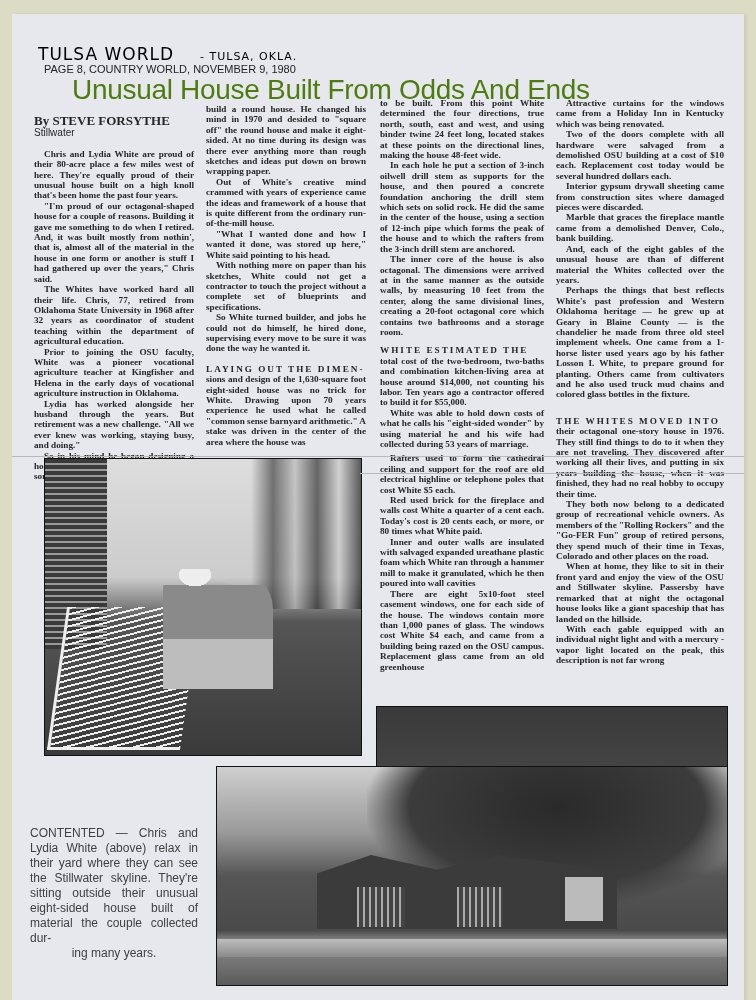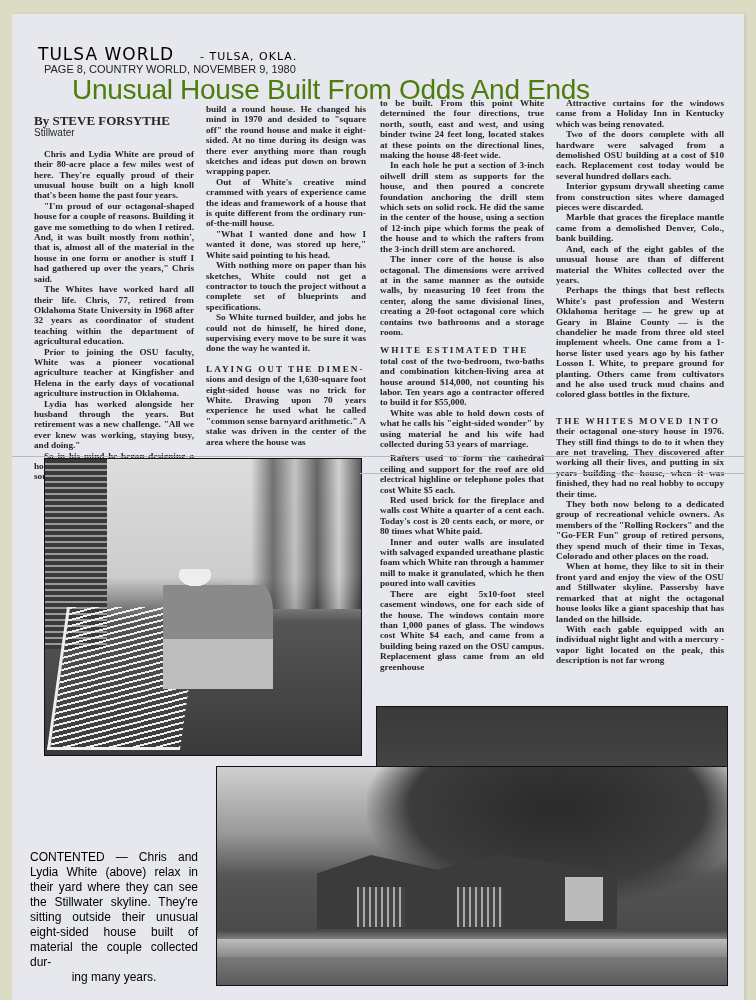--- a/index.html
+++ b/index.html
@@ -92,21 +92,21 @@
     position:absolute; left:0; bottom:28px; width:100%; height:18px;
     background: linear-gradient(180deg, #bdbdbd, #8a8a8a);
   }
   .photo-tab {
     position:absolute; left:376px; top:706px; width:350px; height:62px;
     background: linear-gradient(180deg, #3a3a3a, #444); border:1px solid #111; border-bottom:none;
   }
   .caption {
     position:absolute; left:30px; top:826px; width:168px;
     font-family:"Liberation Sans", sans-serif; font-size:12px; line-height:15px;
-    color:#000000; text-align:justify;margin-top:24px;
+    color:#404040; text-align:justify;
   }
   .caption .last { text-align:center; display:block; }
   .fold {
     position:absolute; left:12px; top:456px; width:732px; height:1px; background:#b8b8c0;
   }
   .fold2 { top:473px; left:360px; width:384px; }
 </style>
 </head>
 <body>
 

